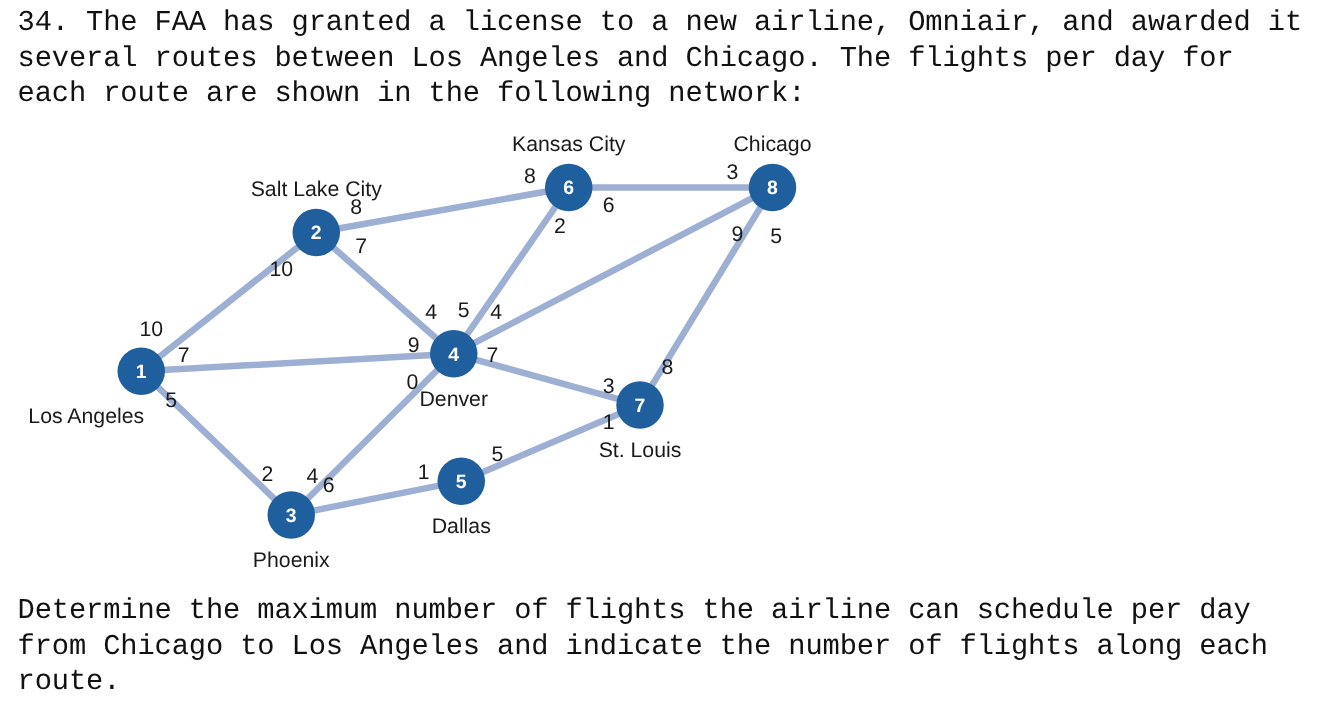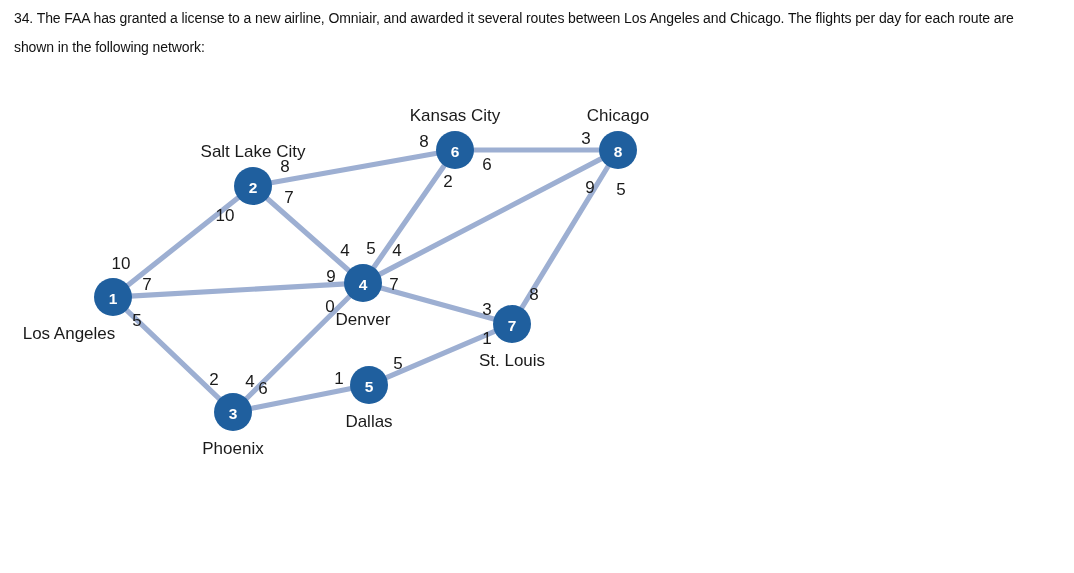--- a/index.html
+++ b/index.html
@@ -17,22 +17,22 @@
   }
   #page {
     position: relative;
     width: 1074px;
     height: 573px;
   }
   .prose {
     position: absolute;
     left: 14px;
     width: 1030px;
-    font-family: Liberation Sans, sans-serif;
-    font-size: 14px;
+    font-family: Liberation Mono, monospace;
+    font-size: 23px;
     line-height: 28.5px;
     color: #111111;
     letter-spacing: -0.1px;
   }
   #intro-text { top: 4px; }
   #closing-text { top: 474px; }
 
   #network-figure {
     position: absolute;
     left: 0;
@@ -152,14 +152,15 @@
           <text x="233" y="350" class="node-name" text-anchor="middle">Phoenix</text>
           <text x="363" y="221" class="node-name" text-anchor="middle">Denver</text>
           <text x="369" y="323" class="node-name" text-anchor="middle">Dallas</text>
           <text x="455" y="17" class="node-name" text-anchor="middle">Kansas City</text>
           <text x="512" y="262" class="node-name" text-anchor="middle">St. Louis</text>
           <text x="618" y="17" class="node-name" text-anchor="middle">Chicago</text>
         </g>
     </svg>
   </div>
 
+  <div class="prose" id="closing-text">Determine the maximum number of flights the airline can schedule per day from Chicago to Los Angeles and indicate the number of flights along each route.</div>
 
 </div>
 
 </body></html>

